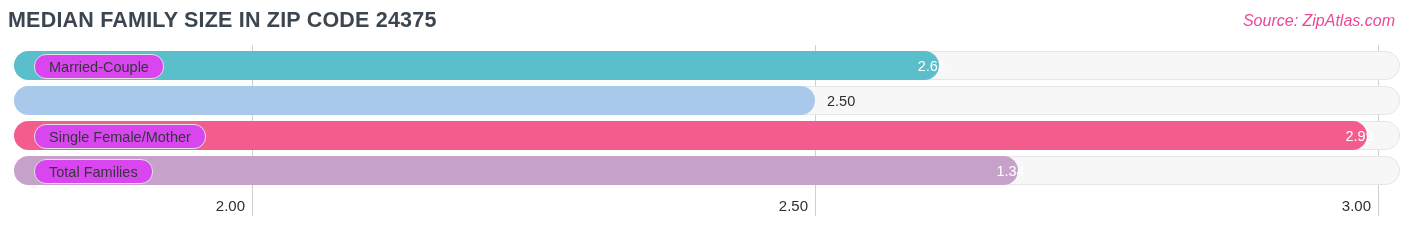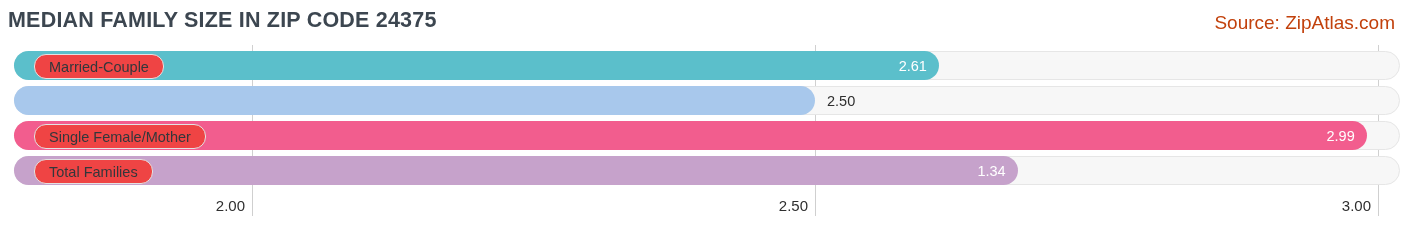--- a/index.html
+++ b/index.html
@@ -30,22 +30,23 @@
     font-size: 21.5px;
     font-weight: 700;
     letter-spacing: 0.2px;
     color: #3c4650;
     white-space: nowrap;
   }
   .source-note {
     position: absolute;
     right: 11px;
     top: 12px;
-    font-size: 19px;
-    color: #c2410c;
+    font-size: 16px;
+    font-style: italic;
+    color: #ec4899;
     white-space: nowrap;
   }
 
   
   .plot {
     position: absolute;
     left: 0;
     top: 45px;
     width: 1406px;
     height: 150px;
@@ -105,21 +106,21 @@
 
   
   .label-pill {
     position: absolute;
     left: 26px;
     top: 3px;
     height: 23px;
     display: flex;
     align-items: center;
     padding: 0 14px;
-    background: #ef4444;
+    background: #d946ef;
     border: 1px solid #e3e3e3;
     border-radius: 12px;
     font-size: 14.5px;
     color: #33373b;
     white-space: nowrap;
     z-index: 3;
   }
 
   
   .value {
@@ -128,20 +129,21 @@
     height: 29px;
     display: flex;
     align-items: center;
     font-size: 14.5px;
     white-space: nowrap;
     z-index: 4;
   }
   .value.inside {
     color: #ffffff;
     transform: translateX(-100%);
+    margin-left: 19px;
   }
   .value.outside {
     color: #2f2f2f;
   }
 
   
   .axis {
     position: absolute;
     left: 0;
     top: 195px;

